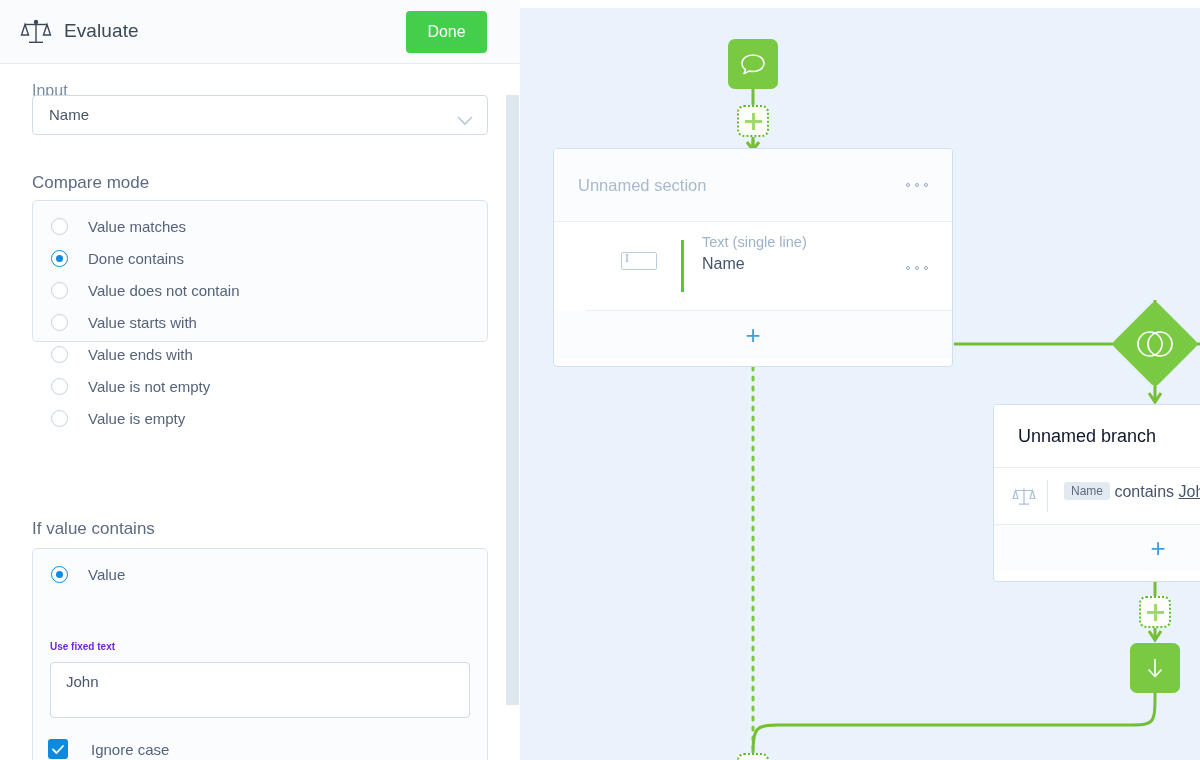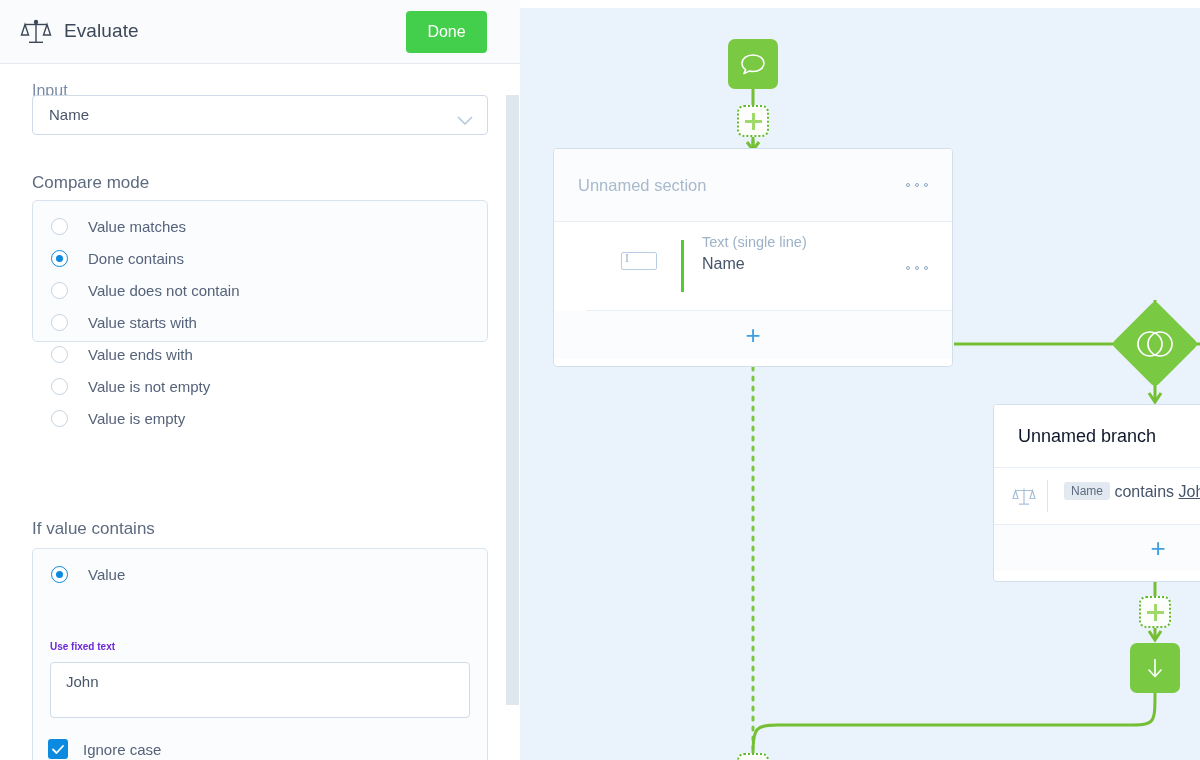--- a/index.html
+++ b/index.html
@@ -374,21 +374,21 @@
           <div class="opt-row" style="height:32px;">
             <span class="radio on"></span>
             <span class="opt-label">Value</span>
           </div>
         </div>
       </div>
       <div class="sub-label" style="top:577px;">Use fixed text</div>
       <div class="text-area" style="top:598px;">
         <span class="val">John</span>
       </div>
-      <div class="check-row" style="top:675px;">
+      <div class="check-row" style="top:675px;gap:8px;">
         <span class="checkbox">
           <svg viewBox="0 0 20 20" width="20" height="20">
             <path d="M5 10.5 L8.5 14 L15 7" fill="none" stroke="#ffffff" stroke-width="1.8" stroke-linecap="round" stroke-linejoin="round"></path>
           </svg>
         </span>
         <span class="check-label">Ignore case</span>
       </div>
 
     </div>
 

